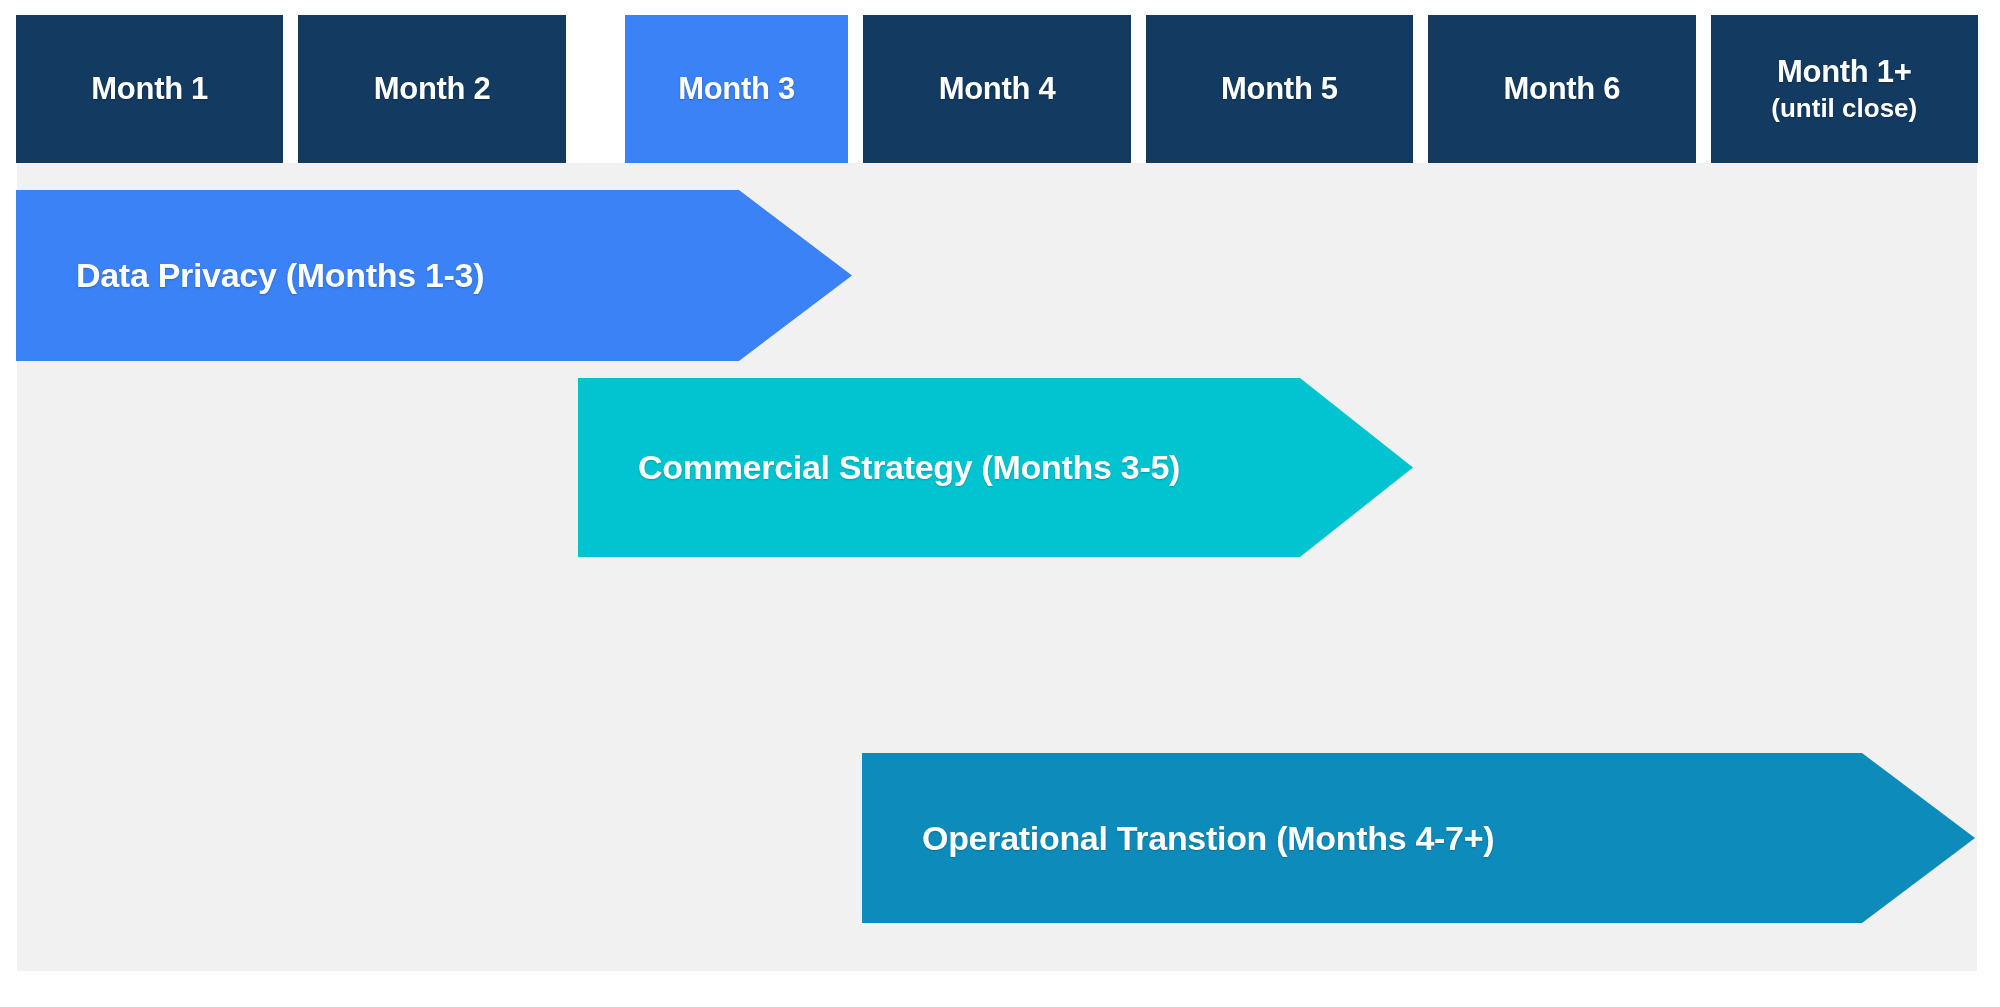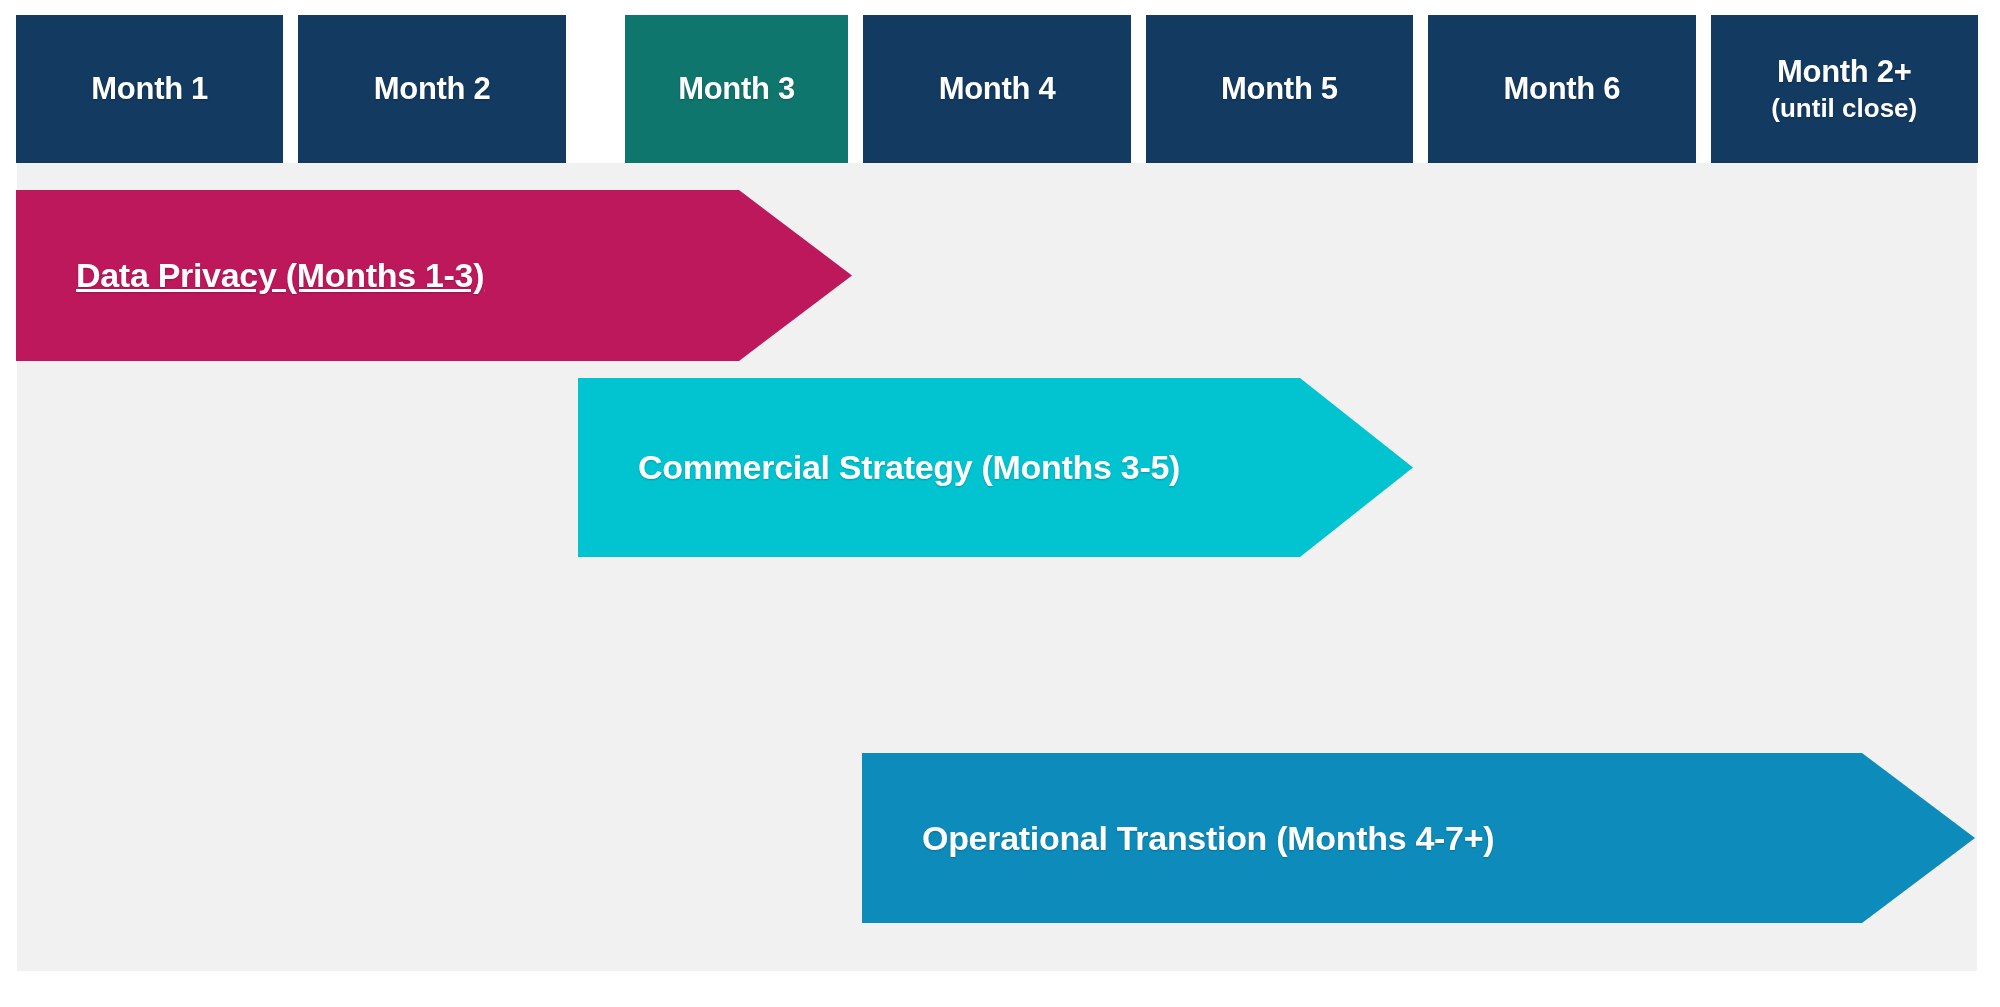--- a/index.html
+++ b/index.html
@@ -82,39 +82,39 @@
 
   <div class="panel" style="background: rgb(241, 241, 242);"></div>
 
   <div class="header-row">
     <div class="month-box" style="background: rgb(19, 58, 96);">
       <div class="month-label">Month 1</div>
     </div>
     <div class="month-box" style="background: rgb(19, 58, 96);">
       <div class="month-label">Month 2</div>
     </div>
-    <div class="month-box" style="background: #0f766e; margin-left: 44px;">
+    <div class="month-box" style="background: #3b82f6; margin-left: 44px;">
       <div class="month-label">Month 3</div>
     </div>
     <div class="month-box" style="background: rgb(19, 58, 96);">
       <div class="month-label">Month 4</div>
     </div>
     <div class="month-box" style="background: rgb(19, 58, 96);">
       <div class="month-label">Month 5</div>
     </div>
     <div class="month-box" style="background: rgb(19, 58, 96);">
       <div class="month-label">Month 6</div>
     </div>
     <div class="month-box" style="background: rgb(19, 58, 96);">
-      <div class="month-label">Month 2+</div>
+      <div class="month-label">Month 1+</div>
       <div class="month-sublabel">(until close)</div>
     </div>
   </div>
 
-  <div class="bar bar1" style="background: #be185d; text-decoration: underline;">
+  <div class="bar bar1" style="background: #3b82f6;">
     <span class="bar-label">Data Privacy (Months 1-3)</span>
   </div>
 
   <div class="bar bar2" style="background: rgb(2, 196, 209);">
     <span class="bar-label">Commercial Strategy (Months 3-5)</span>
   </div>
 
 
   <div class="bar bar4" style="background: rgb(13, 140, 187);">
     <span class="bar-label">Operational Transtion (Months 4-7+)</span>

